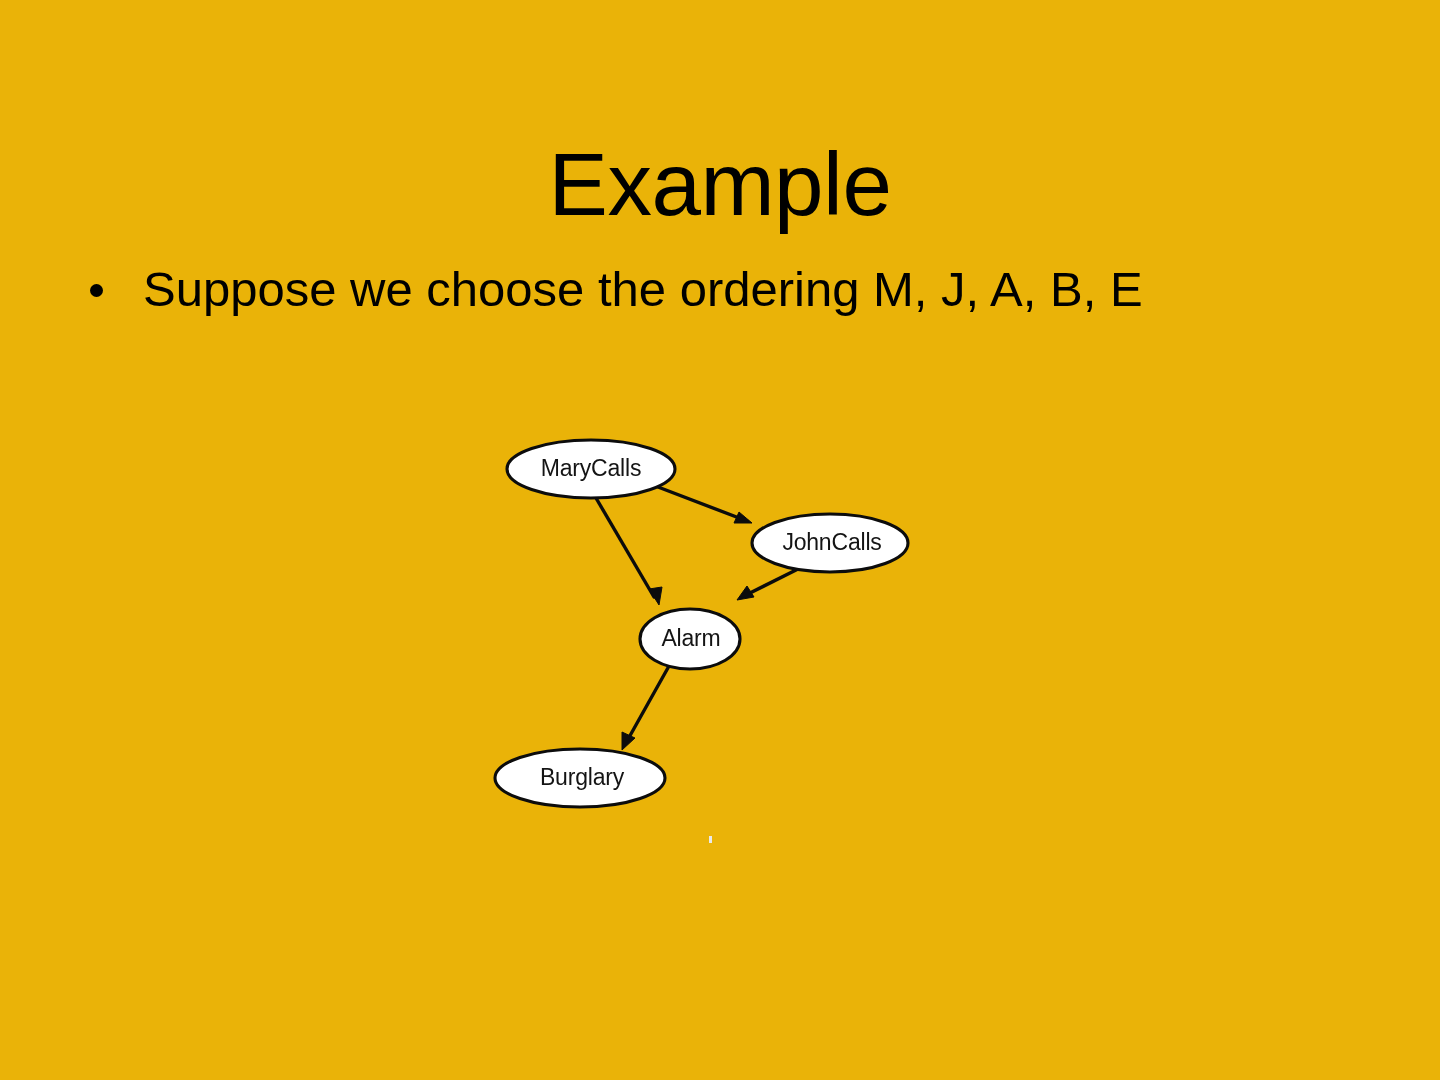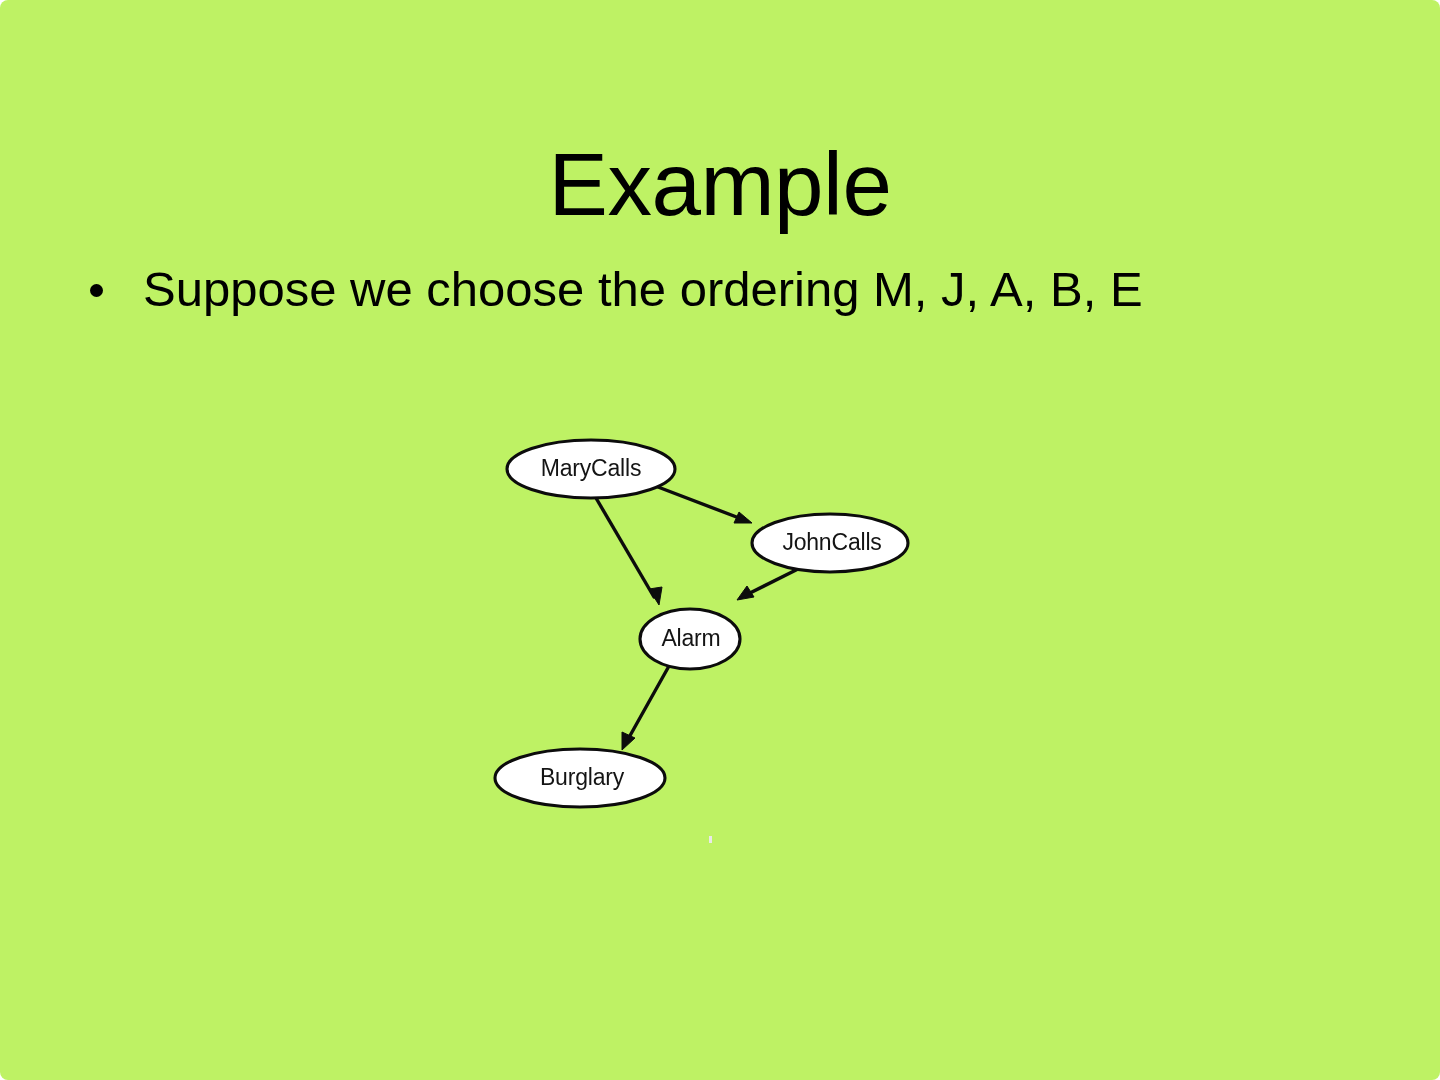--- a/index.html
+++ b/index.html
@@ -13,22 +13,21 @@
     height: 1080px;
     position: relative;
     overflow: hidden;
     font-family: "Liberation Sans", sans-serif;
     -webkit-font-smoothing: antialiased;
   }
 
   .slide {
     position: absolute;
     inset: 0;
-    background: #bef264;
-    border-radius: 8px;
+    background: #eab308;
   }
 
   
   .slide-title {
     position: absolute;
     left: 0;
     top: 78px;
     width: 1440px;
     text-align: center;
     font-family: "Liberation Sans", sans-serif;

